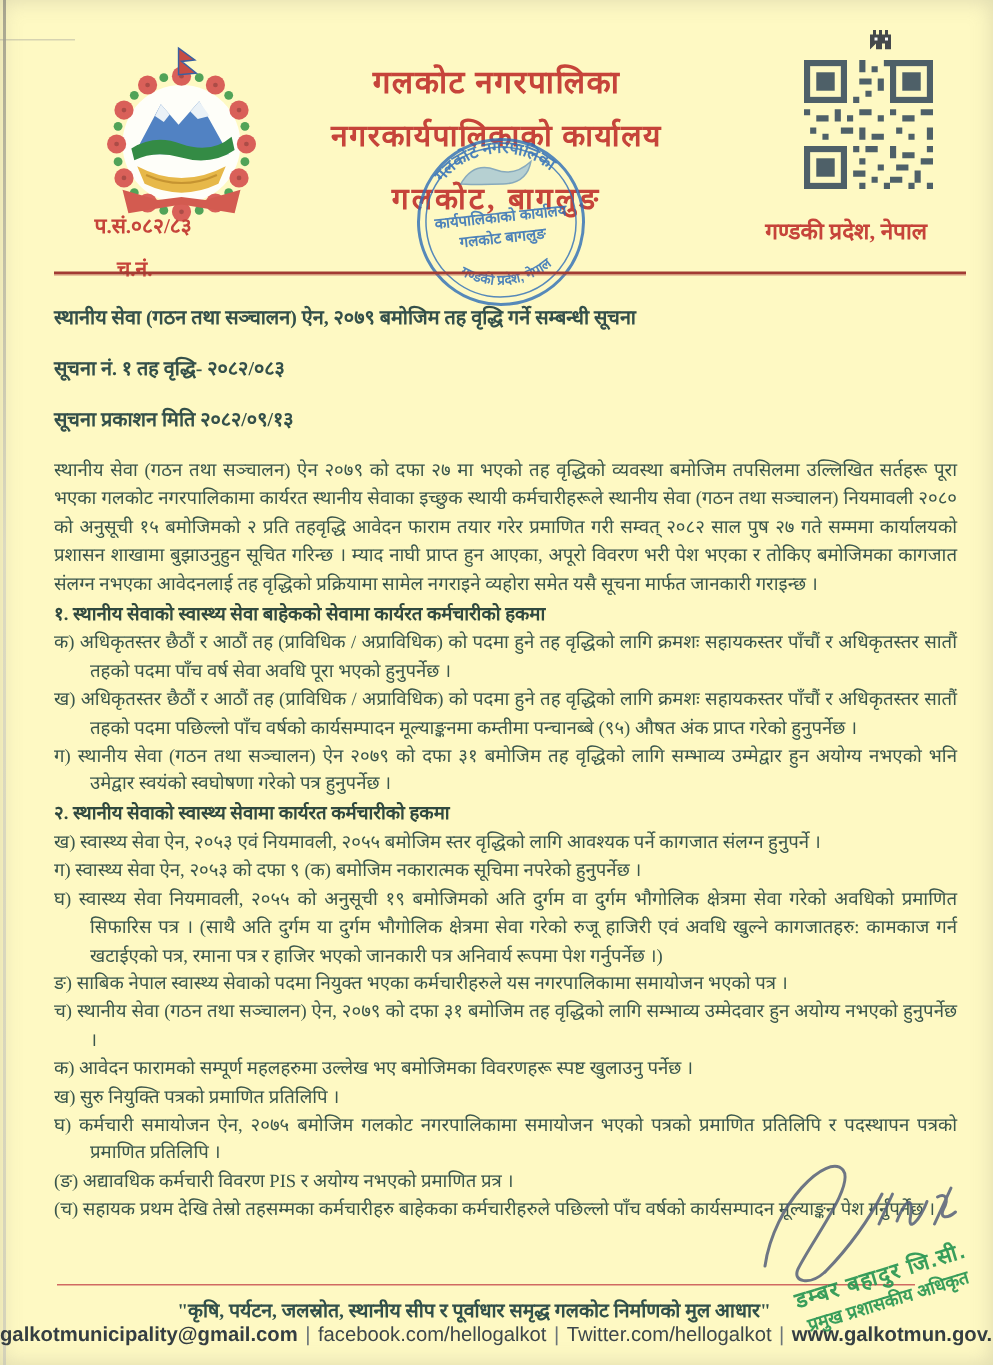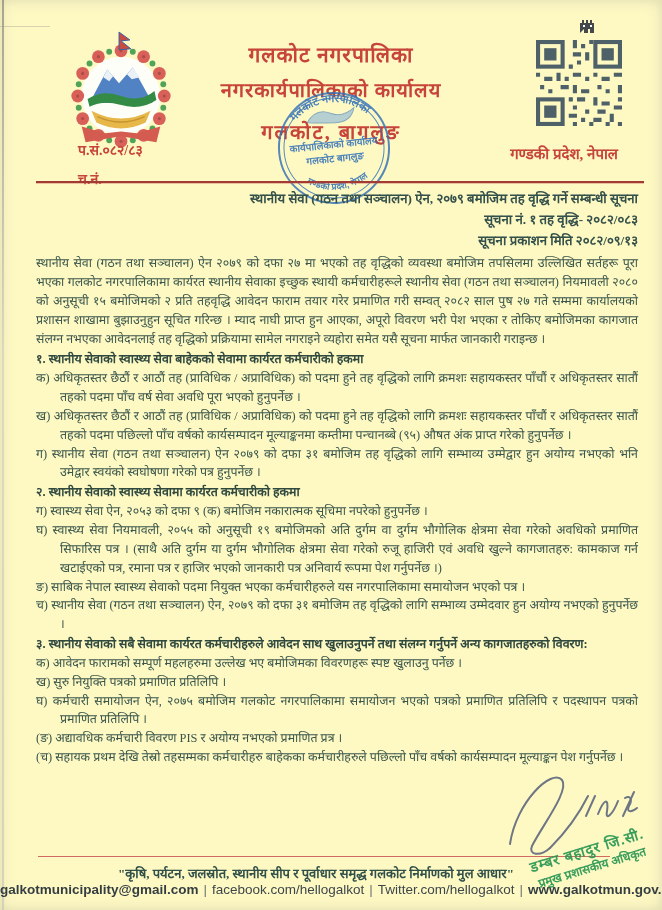--- a/index.html
+++ b/index.html
@@ -12,34 +12,34 @@
   .scan-edge{position:absolute;left:2px;top:0;bottom:0;width:2px;background:linear-gradient(#6a6a6a,#c9c9c4 40%,#bdbdb8);opacity:.55;}
   .scan-edge-top{position:absolute;left:0;top:26px;width:50px;height:1px;background:#9a9a95;opacity:.4;}
 
   
   header{position:absolute;left:0;top:0;width:100%;height:186px;}
   .emblem{position:absolute;left:62px;top:30px;}
   .hl{position:absolute;left:110px;right:110px;text-align:center;color:#c6443a;font-weight:700;}
   .hl1{top:40px;font-size:21px;letter-spacing:1px;}
   .hl2{top:76px;font-size:20px;letter-spacing:1px;}
   .hl3{top:118px;font-size:20px;letter-spacing:2px;}
-  .refno{position:absolute;left:78px;top:140px;color:#c6443a;font-size:14px;font-weight:700;}
+  .refno{position:absolute;left:63px;top:140px;color:#c6443a;font-size:14px;font-weight:700;}
   .chno{position:absolute;left:78px;top:169px;color:#c6443a;font-size:14px;font-weight:700;}
   .province{position:absolute;right:44px;top:143px;color:#c6443a;font-size:15px;font-weight:700;}
   .qr{position:absolute;right:40px;top:40px;}
   .bldg{position:absolute;right:66px;top:18px;}
   .stamp{position:absolute;left:248px;top:86px;opacity:.92;}
   .red-rule{position:absolute;left:36px;right:18px;top:181px;border-top:2px solid #a23b33;box-shadow:0 1px 0 rgba(200,90,80,.35);}
 
   
   main{
     position:absolute;left:36px;right:24px;top:188px;
     color:#3a564c;font-size:12.4px;line-height:1.52;
   }
-  .title,.subtitle{text-align:right;font-weight:700;font-size:13.2px;margin:1px 0;color:#34504a;}
+  .title,.subtitle{text-align:left;font-weight:700;font-size:13.2px;margin:14px 0;color:#34504a;}
   .intro{margin:3px 0 2px 0;text-align:justify;}
   .sec-h{font-weight:700;margin-top:1px;color:#30493f;}
   .item{padding-left:24px;text-indent:-24px;text-align:justify;}
 
   
   .foot-rule{position:absolute;left:38px;right:52px;top:856px;border-top:1px solid #d06a62;}
   .tagline{position:absolute;left:0;right:30px;top:864px;text-align:center;color:#31504a;font-size:13px;font-weight:700;}
   .contacts{position:absolute;left:0;right:0;top:882px;text-align:center;color:#3d474b;font-size:13.5px;font-family:"Liberation Sans","DejaVu Sans",sans-serif;}
   .contacts .b{font-weight:700;color:#343e42;}
   .contacts .sep{margin:0 5px;color:#6b7479;font-weight:400;}
@@ -188,26 +188,26 @@
     <div class="subtitle">सूचना प्रकाशन मिति २०८२/०९/१३</div>
 
     <p class="intro">स्थानीय सेवा (गठन तथा सञ्चालन) ऐन २०७९ को दफा २७ मा भएको तह वृद्धिको व्यवस्था बमोजिम तपसिलमा उल्लिखित सर्तहरू पूरा भएका गलकोट नगरपालिकामा कार्यरत स्थानीय सेवाका इच्छुक स्थायी कर्मचारीहरूले स्थानीय सेवा (गठन तथा सञ्चालन) नियमावली २०८० को अनुसूची १५ बमोजिमको २ प्रति तहवृद्धि आवेदन फाराम तयार गरेर प्रमाणित गरी सम्वत् २०८२ साल पुष २७ गते सम्ममा कार्यालयको प्रशासन शाखामा बुझाउनुहुन सूचित गरिन्छ । म्याद नाघी प्राप्त हुन आएका, अपूरो विवरण भरी पेश भएका र तोकिए बमोजिमका कागजात संलग्न नभएका आवेदनलाई तह वृद्धिको प्रक्रियामा सामेल नगराइने व्यहोरा समेत यसै सूचना मार्फत जानकारी गराइन्छ ।</p>
 
     <div class="sec-h">१. स्थानीय सेवाको स्वास्थ्य सेवा बाहेकको सेवामा कार्यरत कर्मचारीको हकमा</div>
     <div class="item">क) अधिकृतस्तर छैठौं र आठौं तह (प्राविधिक / अप्राविधिक) को पदमा हुने तह वृद्धिको लागि क्रमशः सहायकस्तर पाँचौं र अधिकृतस्तर सातौं तहको पदमा पाँच वर्ष सेवा अवधि पूरा भएको हुनुपर्नेछ ।</div>
     <div class="item">ख) अधिकृतस्तर छैठौं र आठौं तह (प्राविधिक / अप्राविधिक) को पदमा हुने तह वृद्धिको लागि क्रमशः सहायकस्तर पाँचौं र अधिकृतस्तर सातौं तहको पदमा पछिल्लो पाँच वर्षको कार्यसम्पादन मूल्याङ्कनमा कम्तीमा पन्चानब्बे (९५) औषत अंक प्राप्त गरेको हुनुपर्नेछ ।</div>
     <div class="item">ग) स्थानीय सेवा (गठन तथा सञ्चालन) ऐन २०७९ को दफा ३१ बमोजिम तह वृद्धिको लागि सम्भाव्य उम्मेद्वार हुन अयोग्य नभएको भनि उमेद्वार स्वयंको स्वघोषणा गरेको पत्र हुनुपर्नेछ ।</div>
 
     <div class="sec-h">२. स्थानीय सेवाको स्वास्थ्य सेवामा कार्यरत कर्मचारीको हकमा</div>
+    <div class="item">ख) स्वास्थ्य सेवा ऐन, २०५३ एवं नियमावली, २०५५ बमोजिम स्तर वृद्धिको लागि आवश्यक पर्ने कागजात संलग्न हुनुपर्ने ।</div>
     <div class="item">ग) स्वास्थ्य सेवा ऐन, २०५३ को दफा ९ (क) बमोजिम नकारात्मक सूचिमा नपरेको हुनुपर्नेछ ।</div>
     <div class="item">घ) स्वास्थ्य सेवा नियमावली, २०५५ को अनुसूची १९ बमोजिमको अति दुर्गम वा दुर्गम भौगोलिक क्षेत्रमा सेवा गरेको अवधिको प्रमाणित सिफारिस पत्र । (साथै अति दुर्गम या दुर्गम भौगोलिक क्षेत्रमा सेवा गरेको रुजू हाजिरी एवं अवधि खुल्ने कागजातहरु: कामकाज गर्न खटाईएको पत्र, रमाना पत्र र हाजिर भएको जानकारी पत्र अनिवार्य रूपमा पेश गर्नुपर्नेछ ।)</div>
     <div class="item">ङ) साबिक नेपाल स्वास्थ्य सेवाको पदमा नियुक्त भएका कर्मचारीहरुले यस नगरपालिकामा समायोजन भएको पत्र ।</div>
     <div class="item">च) स्थानीय सेवा (गठन तथा सञ्चालन) ऐन, २०७९ को दफा ३१ बमोजिम तह वृद्धिको लागि सम्भाव्य उम्मेदवार हुन अयोग्य नभएको हुनुपर्नेछ ।</div>
 
-    <div class="sec-h">३. स्थानीय सेवाको सबै सेवामा कार्यरत कर्मचारीहरुले आवेदन साथ खुलाउनुपर्ने तथा संलग्न गर्नुपर्ने अन्य कागजातहरुको विवरण:</div>
     <div class="item">क) आवेदन फारामको सम्पूर्ण महलहरुमा उल्लेख भए बमोजिमका विवरणहरू स्पष्ट खुलाउनु पर्नेछ ।</div>
     <div class="item">ख) सुरु नियुक्ति पत्रको प्रमाणित प्रतिलिपि ।</div>
     <div class="item">घ) कर्मचारी समायोजन ऐन, २०७५ बमोजिम गलकोट नगरपालिकामा समायोजन भएको पत्रको प्रमाणित प्रतिलिपि र पदस्थापन पत्रको प्रमाणित प्रतिलिपि ।</div>
     <div class="item">(ङ) अद्यावधिक कर्मचारी विवरण PIS र अयोग्य नभएको प्रमाणित प्रत्र ।</div>
     <div class="item">(च) सहायक प्रथम देखि तेस्रो तहसम्मका कर्मचारीहरु बाहेकका कर्मचारीहरुले पछिल्लो पाँच वर्षको कार्यसम्पादन मूल्याङ्कन पेश गर्नुपर्नेछ ।</div>
   </main>
 
   <div class="foot-rule"></div>
   <div class="tagline">"कृषि, पर्यटन, जलस्रोत, स्थानीय सीप र पूर्वाधार समृद्ध गलकोट निर्माणको मुल आधार"</div>
   <div class="contacts">

